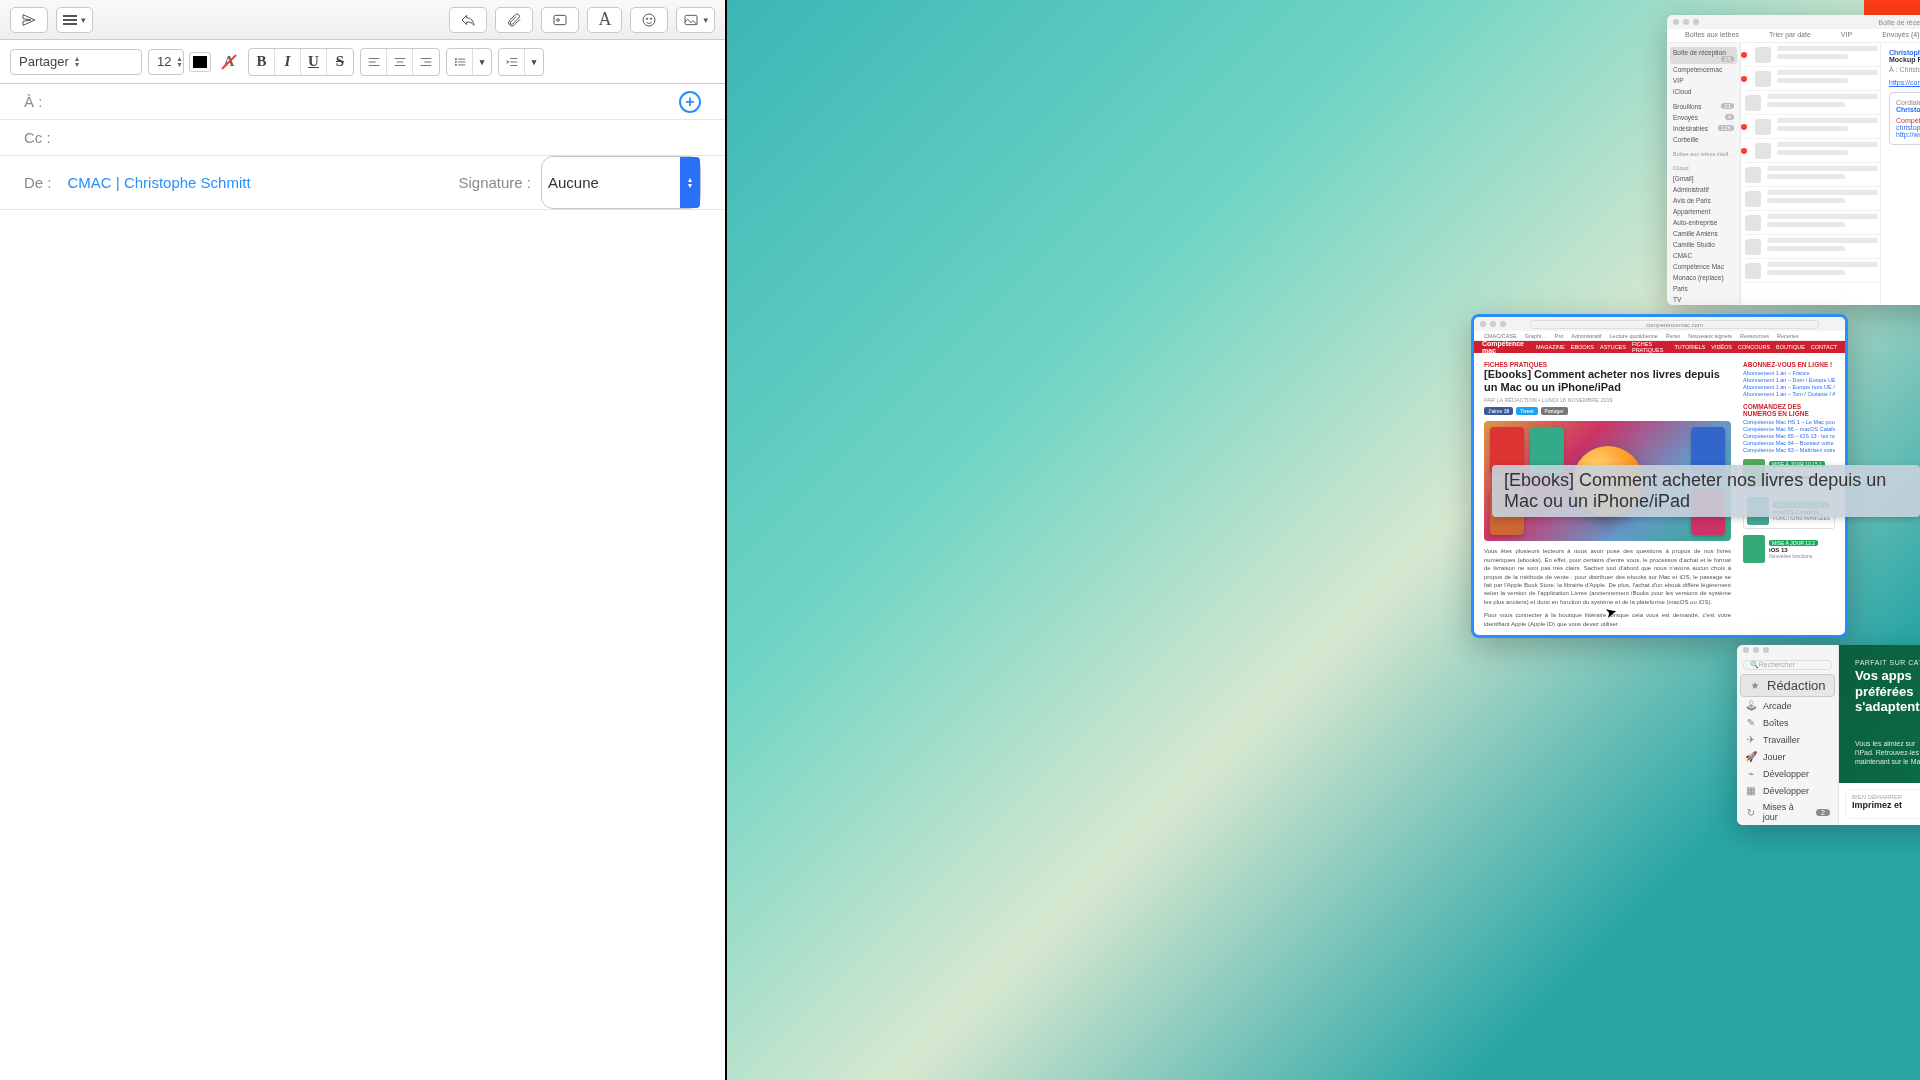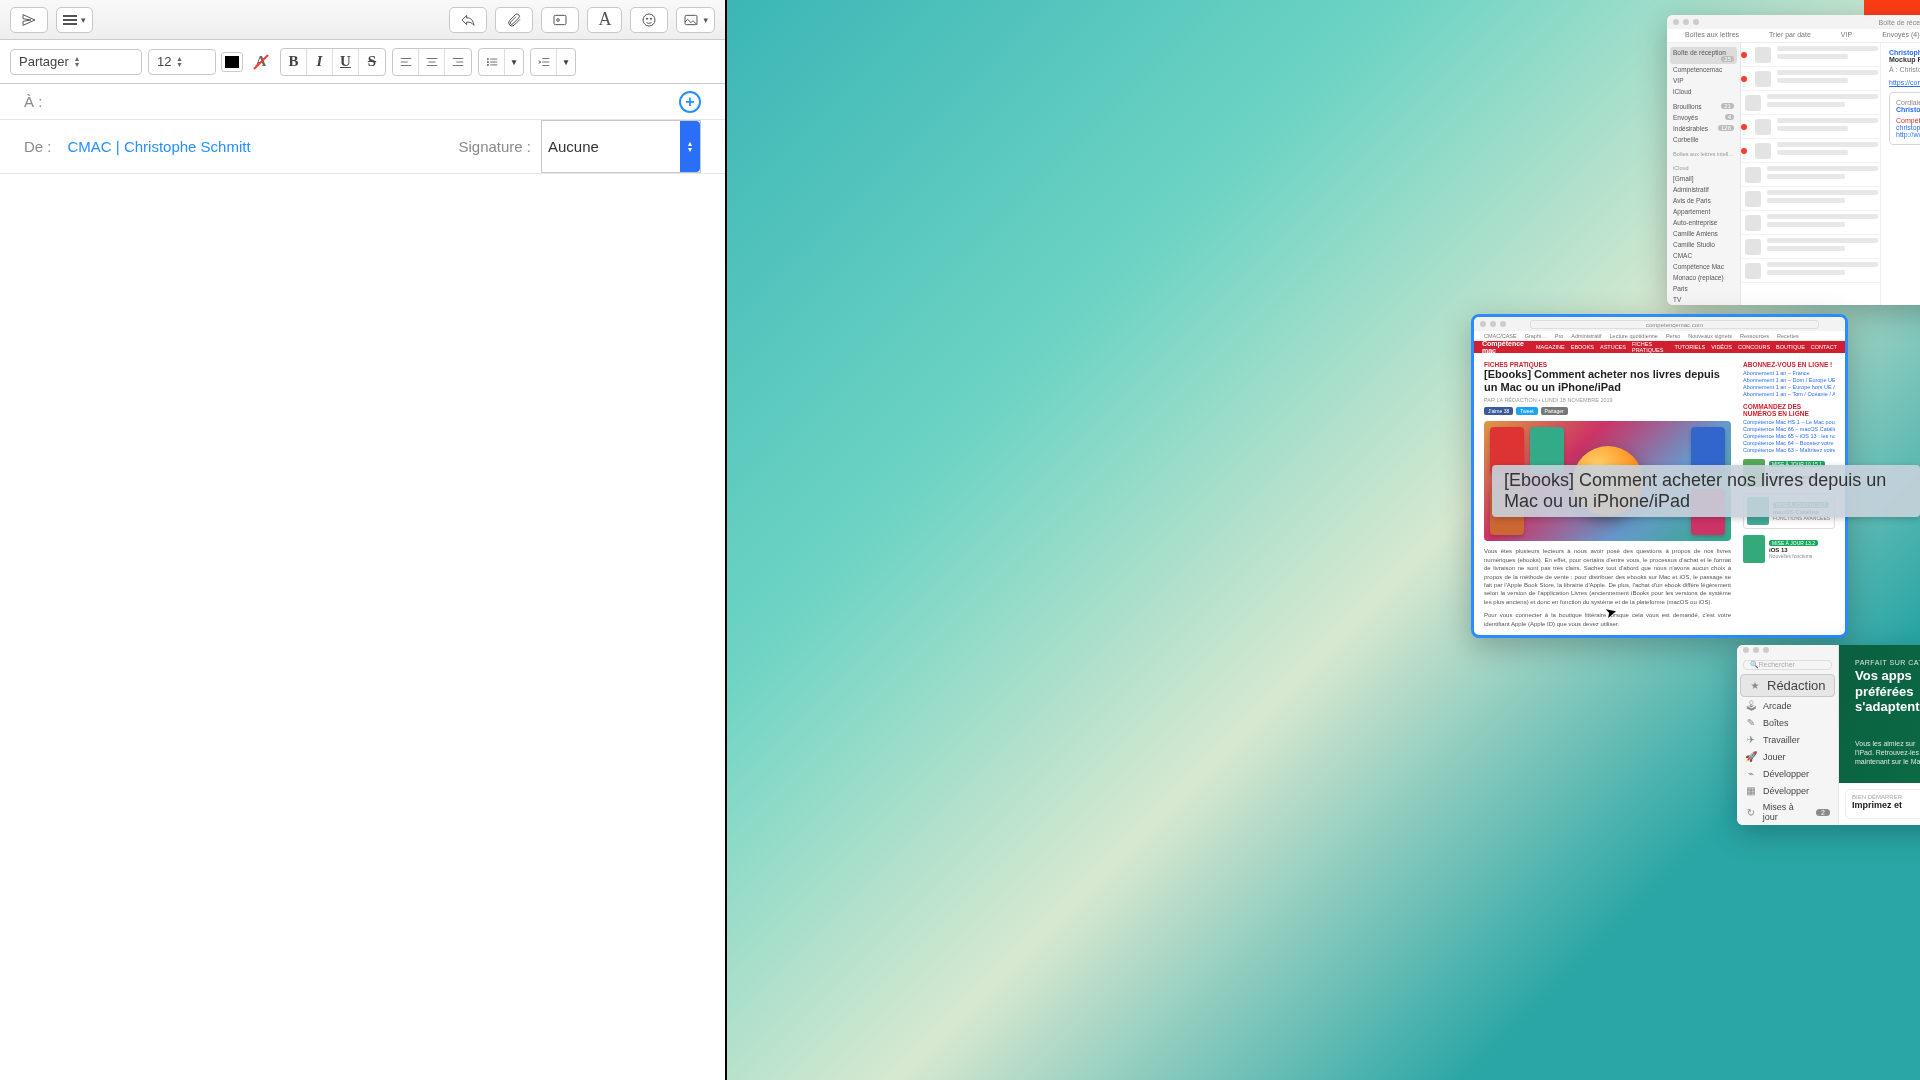--- a/index.html
+++ b/index.html
@@ -16,21 +16,21 @@
 .fbtn{width:26px;height:26px;display:flex;align-items:center;justify-content:center;color:#444;font:700 15px Georgia;cursor:pointer}
 .grp{display:flex;border:1px solid #c8c8c8;border-radius:4px;overflow:hidden}
 .grp .fbtn{border-right:1px solid #ddd}
 .grp .fbtn:last-child{border-right:none}
 .hdr-flds{display:flex;flex-direction:column}
 .fld{display:flex;align-items:center;min-height:36px;border-bottom:1px solid #e6e6e6;padding:0 24px;font-size:15px;color:#8a8a8a}
 .fld .lab{margin-right:6px}
 .fld input{border:none;outline:none;flex:1;font-size:15px;color:#333}
 .plus{margin-left:auto;width:22px;height:22px;border:2px solid #2690ff;border-radius:50%;color:#2690ff;display:flex;align-items:center;justify-content:center;font-size:16px;font-weight:600}
 .from-val{color:#2690ff;font-size:15px}
-.sig-sel{border:1px solid #c8c8c8;border-radius:0;padding:17px 6px;display:flex;align-items:center;min-width:160px;position:relative}
+.sig-sel{border:1px solid #c8c8c8;border-radius:12px;padding:17px 6px;display:flex;align-items:center;min-width:160px;position:relative}
 .sig-sel .st{position:absolute;right:0;top:0;bottom:0;width:20px;background:#2a6ff8;border-radius:0 4px 4px 0;display:flex;flex-direction:column;align-items:center;justify-content:center;color:#fff;font-size:8px;line-height:6px}
 .body-area{flex:1;background:#fff}
 .right{flex:1;height:100%;background:linear-gradient(135deg,#3bb6b6 0%,#6ed4c4 30%,#d7e8d0 55%,#2aa6a6 80%);position:relative;overflow:hidden}
 .badge4{position:absolute;top:0;right:0;width:56px;height:56px;background:#ff3d17;color:#fff;display:flex;align-items:center;justify-content:center;font:700 28px sans-serif}
 .win{position:absolute;background:#fff;border-radius:6px;box-shadow:0 8px 30px rgba(0,0,0,.25);overflow:hidden}
 .mail-win{top:15px;left:940px;width:498px;height:290px;font-size:8px;color:#888}
 .mw-top{height:14px;background:#f3f3f3;display:flex;align-items:center;gap:4px;padding:0 6px}
 .dot{width:6px;height:6px;border-radius:50%;background:#ccc}
 .mw-tabs{height:14px;display:flex;gap:30px;padding:0 18px;border-bottom:1px solid #eee;font-size:7px;color:#777}
 .mw-tabs span{padding-top:2px}
@@ -151,21 +151,21 @@
         </svg>
         <span style="margin-left:4px;font-size:9px">▾</span>
       </div>
   </div>
 
   <div class="fmt-tb">
     <div class="sel" style="width:132px">
         <span>Partager</span>
         <span class="chev">▴<br>▾</span>
       </div>
-    <div class="sel" style="width:68px">
+    <div class="sel" style="width:36px">
         <span>12</span>
         <span class="chev">▴<br>▾</span>
       </div>
     <div class="clr-sw"></div>
     <div class="fbtn" style="position:relative;color:#666">A<span style="position:absolute;width:20px;height:2px;background:#ff3b30;transform:rotate(-45deg)"></span></div>
     <div class="grp">
       <div class="fbtn" style="font-weight:700">B</div>
       <div class="fbtn" style="font-style:italic">I</div>
       <div class="fbtn" style="text-decoration:underline">U</div>
       <div class="fbtn" style="text-decoration:line-through">S</div>
@@ -208,20 +208,24 @@
         </div>
       <div class="fbtn" style="width:18px;font-size:9px">▾</div>
     </div>
   </div>
 
   <div class="hdr-flds">
     <div class="fld">
       <span class="lab">À :</span>
       <input type="text" style="">
       <span class="plus">+</span>
+    </div>
+    <div class="fld">
+      <span class="lab">Cc :</span>
+      <input type="text" style="">
     </div>
     <div class="fld" style="gap:10px">
       <span class="lab">De :</span>
       <span class="from-val">CMAC | Christophe Schmitt</span>
       <span style="flex:1"></span>
       <span style="color:#8a8a8a">Signature :</span>
       <div class="sig-sel">
         <span style="color:#333">Aucune</span>
         <span class="st">▴<br>▾</span>
       </div>

